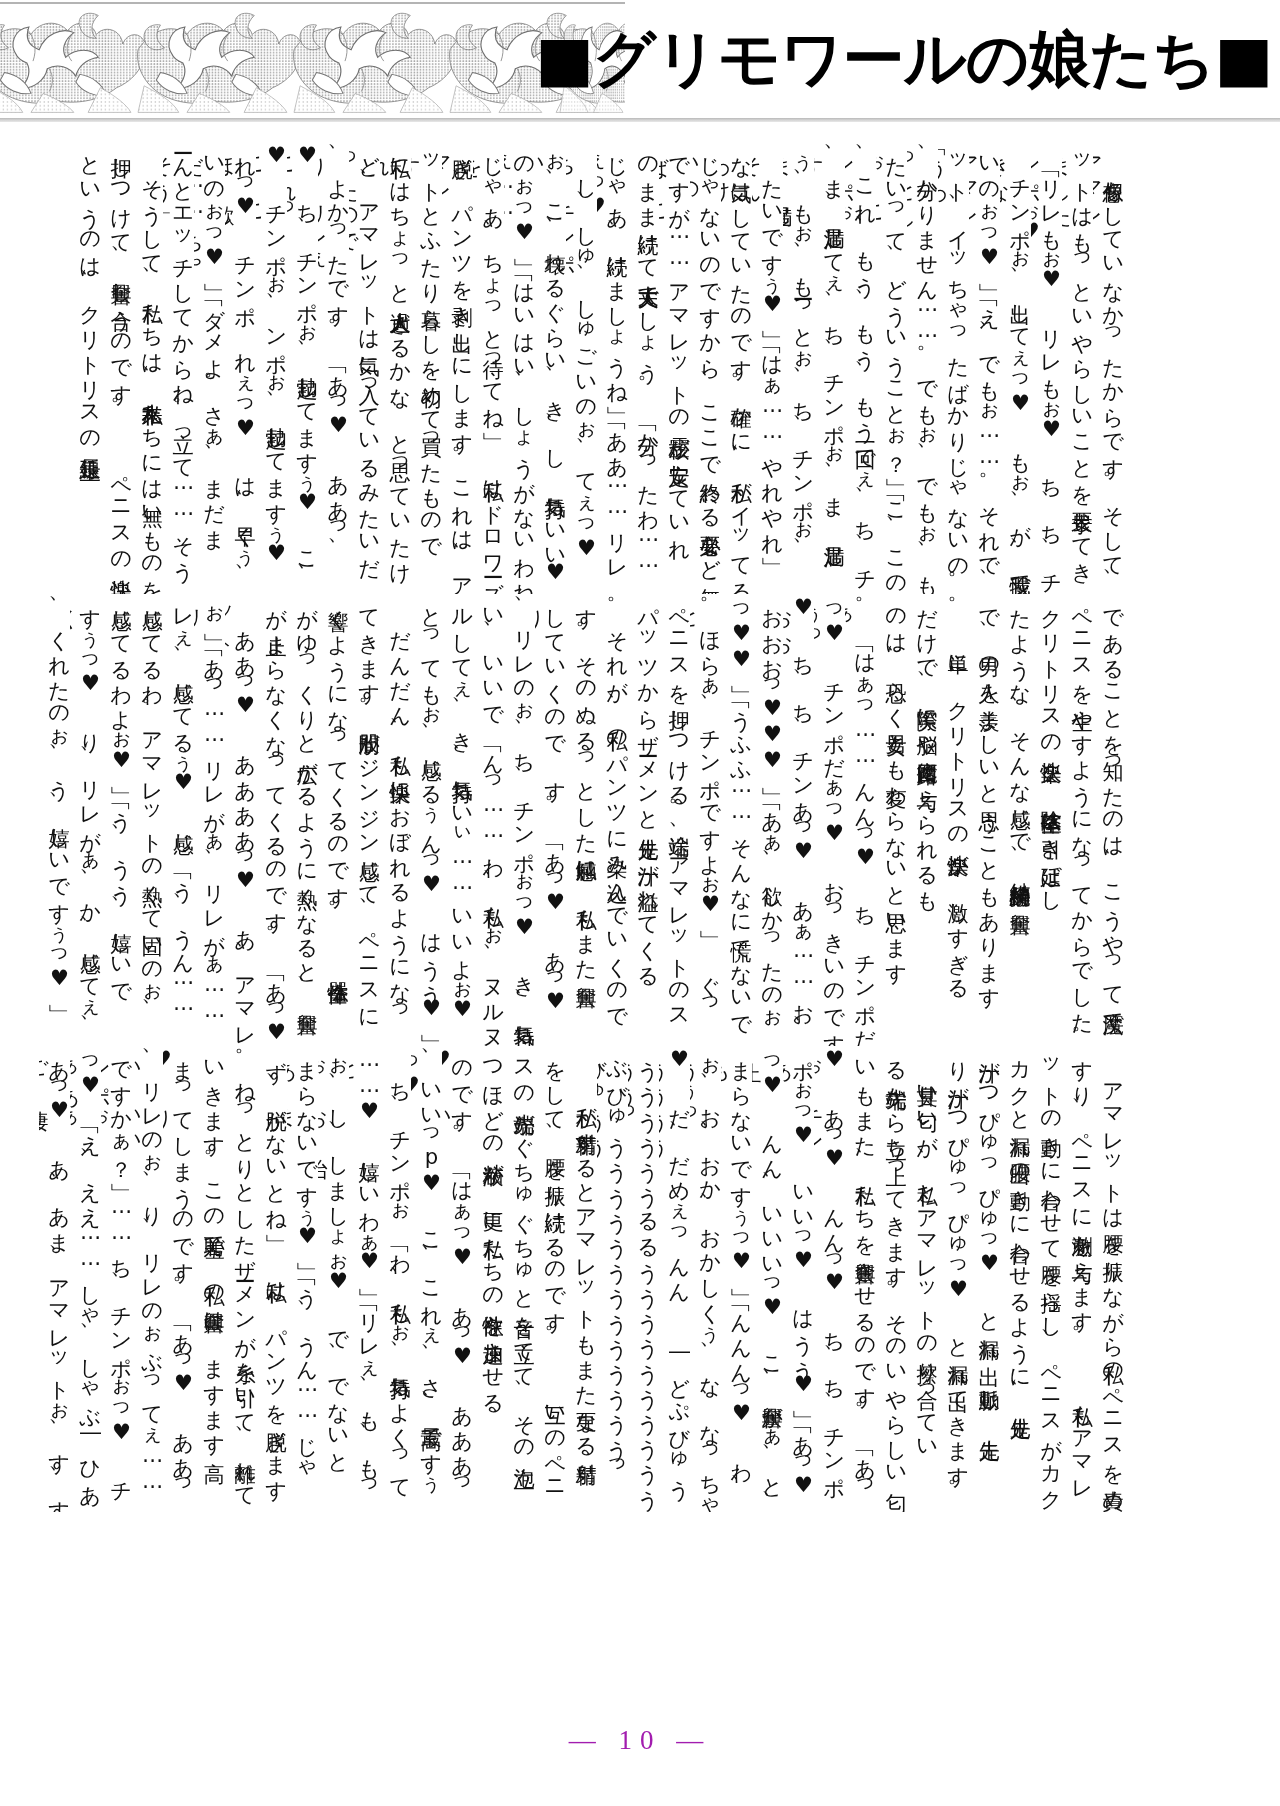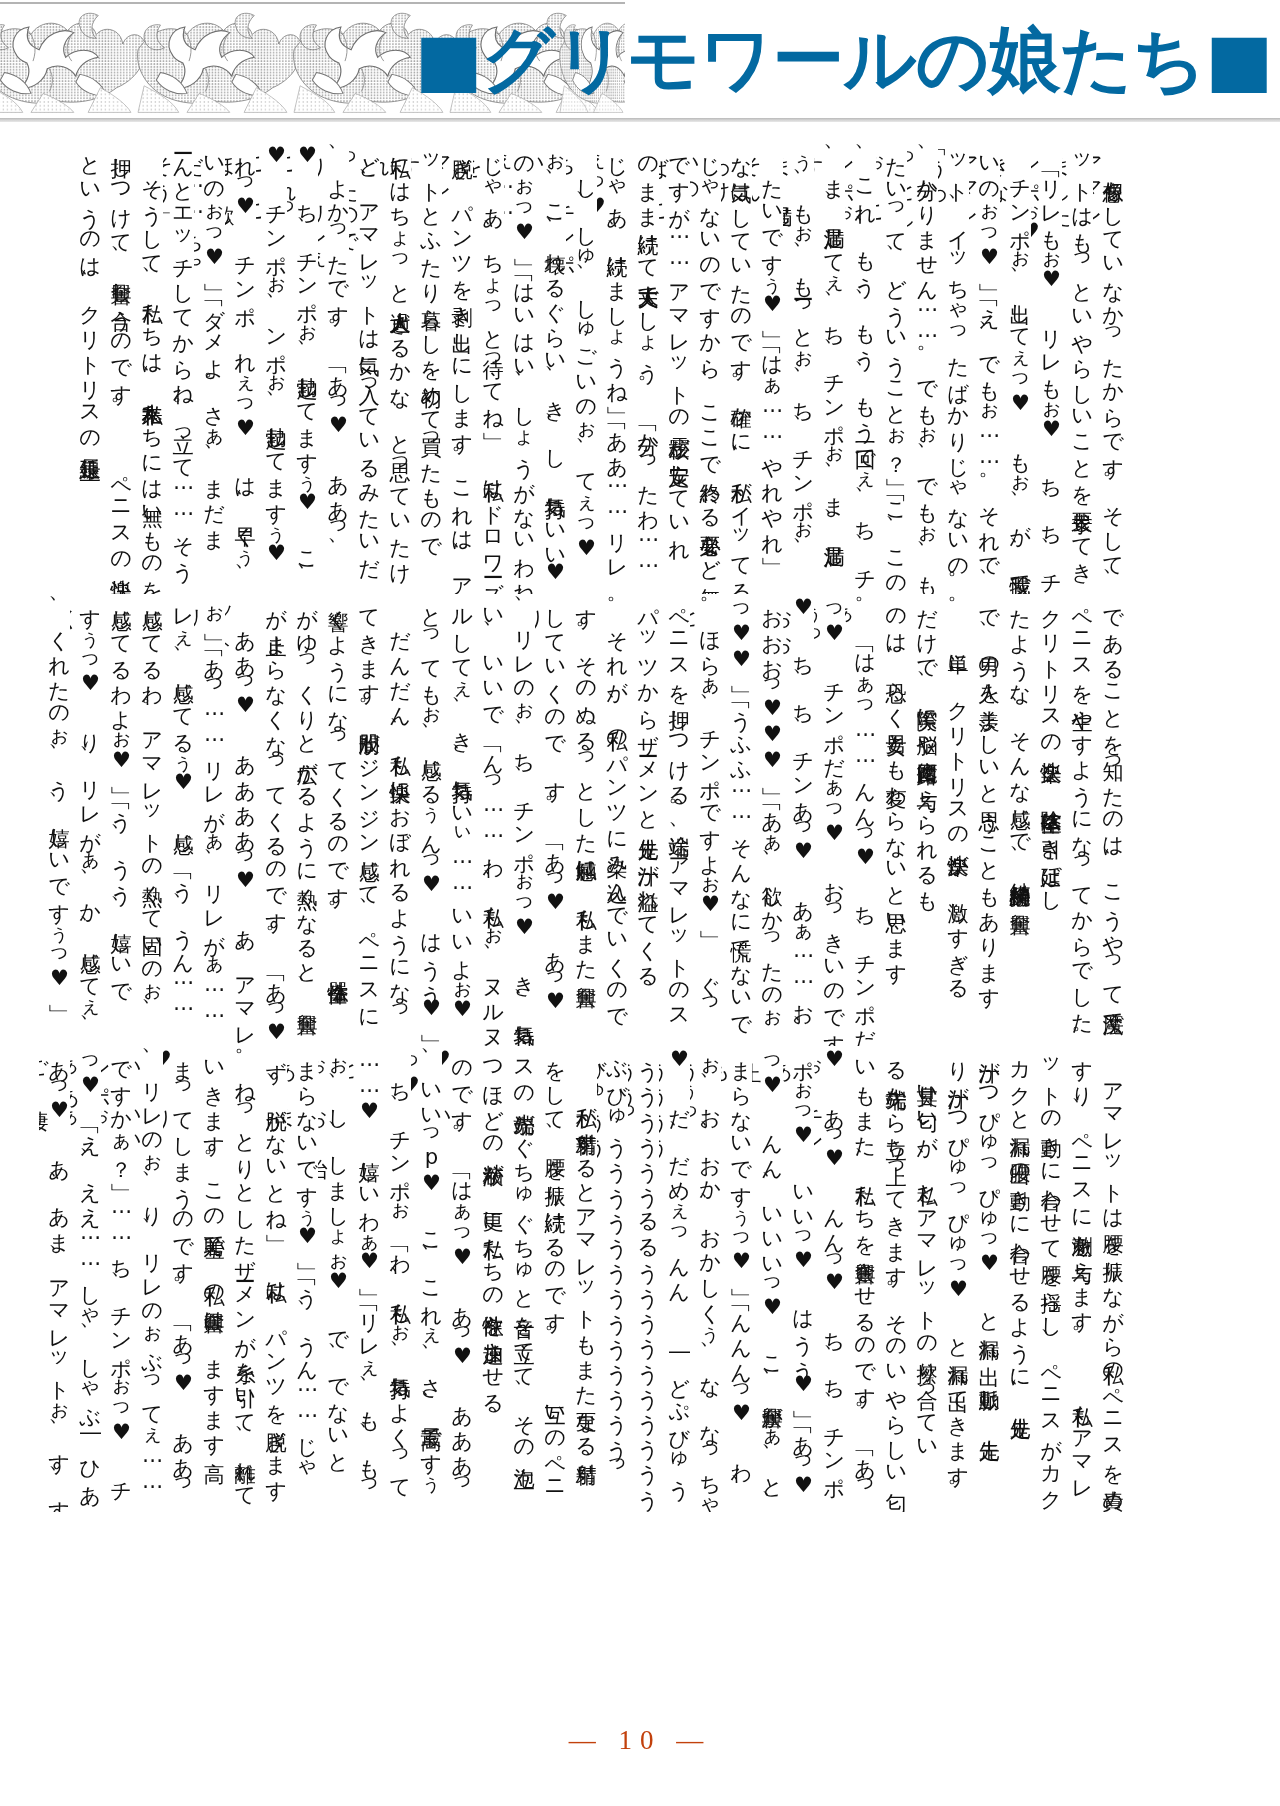--- a/index.html
+++ b/index.html
@@ -30,24 +30,24 @@
     position:absolute;left:0;top:2px;width:625px;height:3px;
     background:#b4b4b4;
   }
 
   #title{
     position:absolute;right:8px;top:22px;
     height:74px;
     display:flex;align-items:center;
     font-family:"DejaVu Sans","Liberation Sans",sans-serif;
     font-weight:bold;
-    font-size:72px;
+    font-size:62px;
     line-height:1;
     letter-spacing:-1px;
-    color:#0369a1;
+    color:#000000;
     white-space:nowrap;
     -webkit-text-stroke:0px;
   }
 
   
   #body{
     position:absolute;left:0;top:122px;width:1280px;height:1600px;
   }
 
   .block{
@@ -76,21 +76,21 @@
 
   #block1{ left:28px; top:20px; width:1096px; height:452px; }
   #block2{ left:28px; top:472px; width:1096px; height:452px; }
   #block3{ left:28px; top:924px; width:1096px; height:466px; }
 
   
   #footer{
     position:absolute;left:0;top:1718px;width:1280px;height:44px;
     display:flex;align-items:center;justify-content:center;
     font-family:"Liberation Serif","DejaVu Serif",serif;
-    font-size:27px;color:#c2410c;letter-spacing:8px;
+    font-size:27px;color:#a21caf;letter-spacing:8px;
   }
 </style>
 </head>
 <body>
 
 <div id="header">
 
   <div id="header-rule-top"></div>
 
   <div id="ornament">

